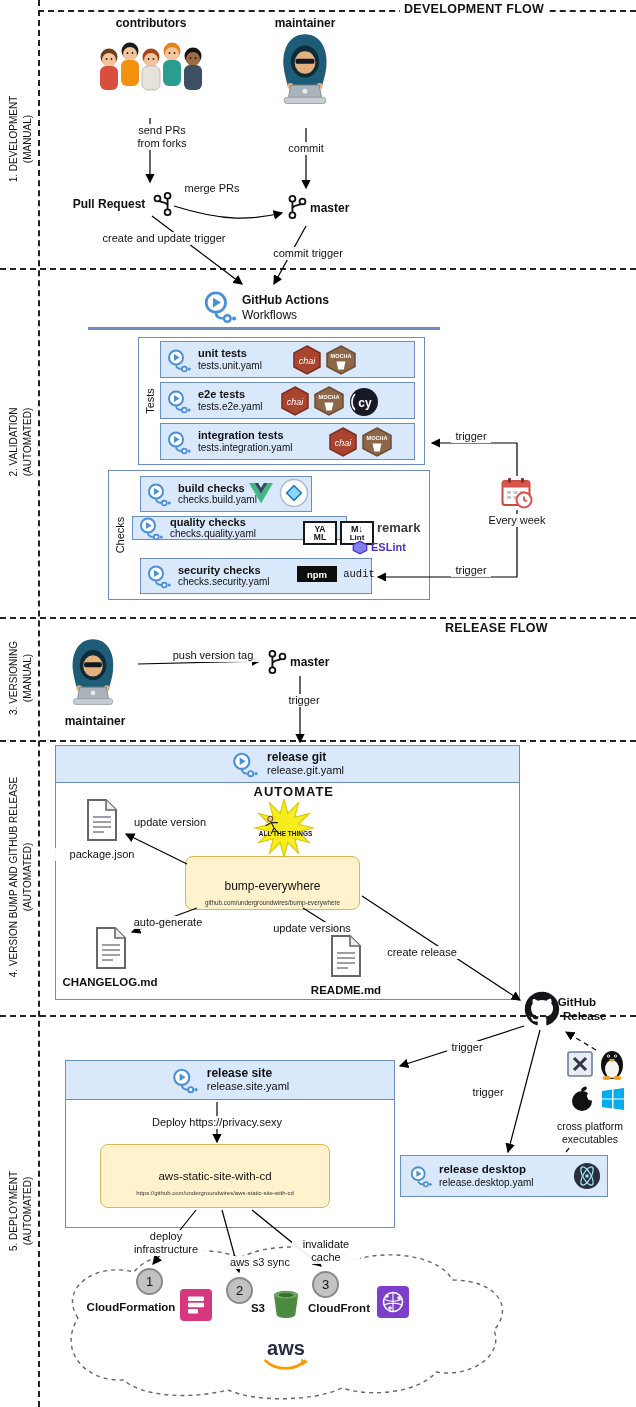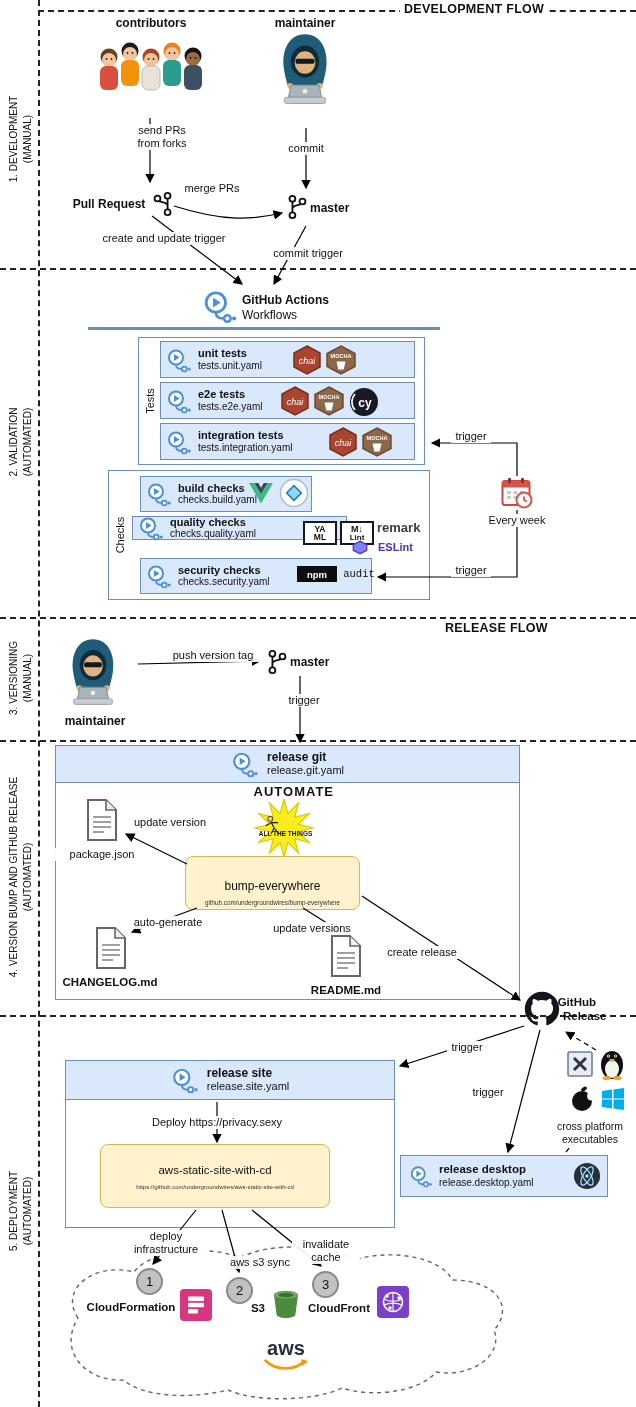--- a/index.html
+++ b/index.html
@@ -319,21 +319,21 @@
   </div>
   <div class="tile" style="left:303px;top:521px;width:34px;height:24px">
     <span style="font-size:8.5px">YA</span>
     <span style="font-size:8.5px">ML</span>
   </div>
   <div class="tile" style="left:340px;top:521px;width:34px;height:24px">
     <span style="font-size:9px">M↓</span>
     <span style="font-size:8px">Lint</span>
   </div>
   <div class="lbl" style="left:377px;top:520px;width:48px;font-size:13px;color:#3b3b3b;font-weight:600;text-align:left">remark</div>
-  <div class="ico" style="left:352px;top:538px;width:74px;height:18px;display:flex;align-items:center;gap:10px">
+  <div class="ico" style="left:352px;top:538px;width:74px;height:18px;display:flex;align-items:center;gap:3px">
     <svg viewBox="0 0 18 16" style="width:16px;height:15px" class="svgtxt">
         <polygon points="9,0.8 16.6,4.8 16.6,11.2 9,15.2 1.4,11.2 1.4,4.8" fill="#8080F2" stroke="#4B32C3" stroke-width="1.4"></polygon>
       </svg>
     <span style="font-size:11px;font-weight:bold;color:#4B32C3">ESLint</span>
   </div>
 
   <div class="wf-row" style="left:140px;top:558px;width:232px;height:36px">
     <span class="slot" style="width:26px;height:26px">
 <svg viewBox="0 0 26 26" class="svgtxt">
 <circle cx="10" cy="10.5" r="7" fill="#fff" stroke="#4a90d9" stroke-width="2"></circle>
@@ -479,21 +479,21 @@
 <circle cx="23.2" cy="22" r="1.5" fill="#4a90d9"></circle>
 </svg>
 </span>
     <div>
         <div class="wf-title" style="font-size:12px">release site</div>
         <div class="wf-file" style="font-size:11px">release.site.yaml</div>
       </div>
   </div>
   <div class="lbl" style="left:135px;top:1116px;width:164px">Deploy https://privacy.sexy</div>
   <div class="ybox" style="left:100px;top:1144px;width:230px;height:64px">
-    <div style="font-size:11.5px;margin-top:19px">aws-static-site-with-cd</div>
+    <div style="font-size:11.5px;margin-top:25px">aws-static-site-with-cd</div>
     <div style="font-size:6px;margin-top:8px;color:#333">https://github.com/undergroundwires/aws-static-site-with-cd</div>
   </div>
 
   <div class="lbl" style="left:447px;top:1041px;width:40px">trigger</div>
   <div class="lbl" style="left:468px;top:1086px;width:40px">trigger</div>
 
   <svg class="ico svgtxt" viewBox="0 0 28 30" style="left:566px;top:1048px;width:28px;height:30px">
     <rect x="2" y="4" width="24" height="24" rx="2" fill="#E9EDF2" stroke="#6B7F9E" stroke-width="1.6"></rect>
     <path d="M8,10 L20,22 M20,10 L8,22" stroke="#30374A" stroke-width="3"></path>
   </svg>

